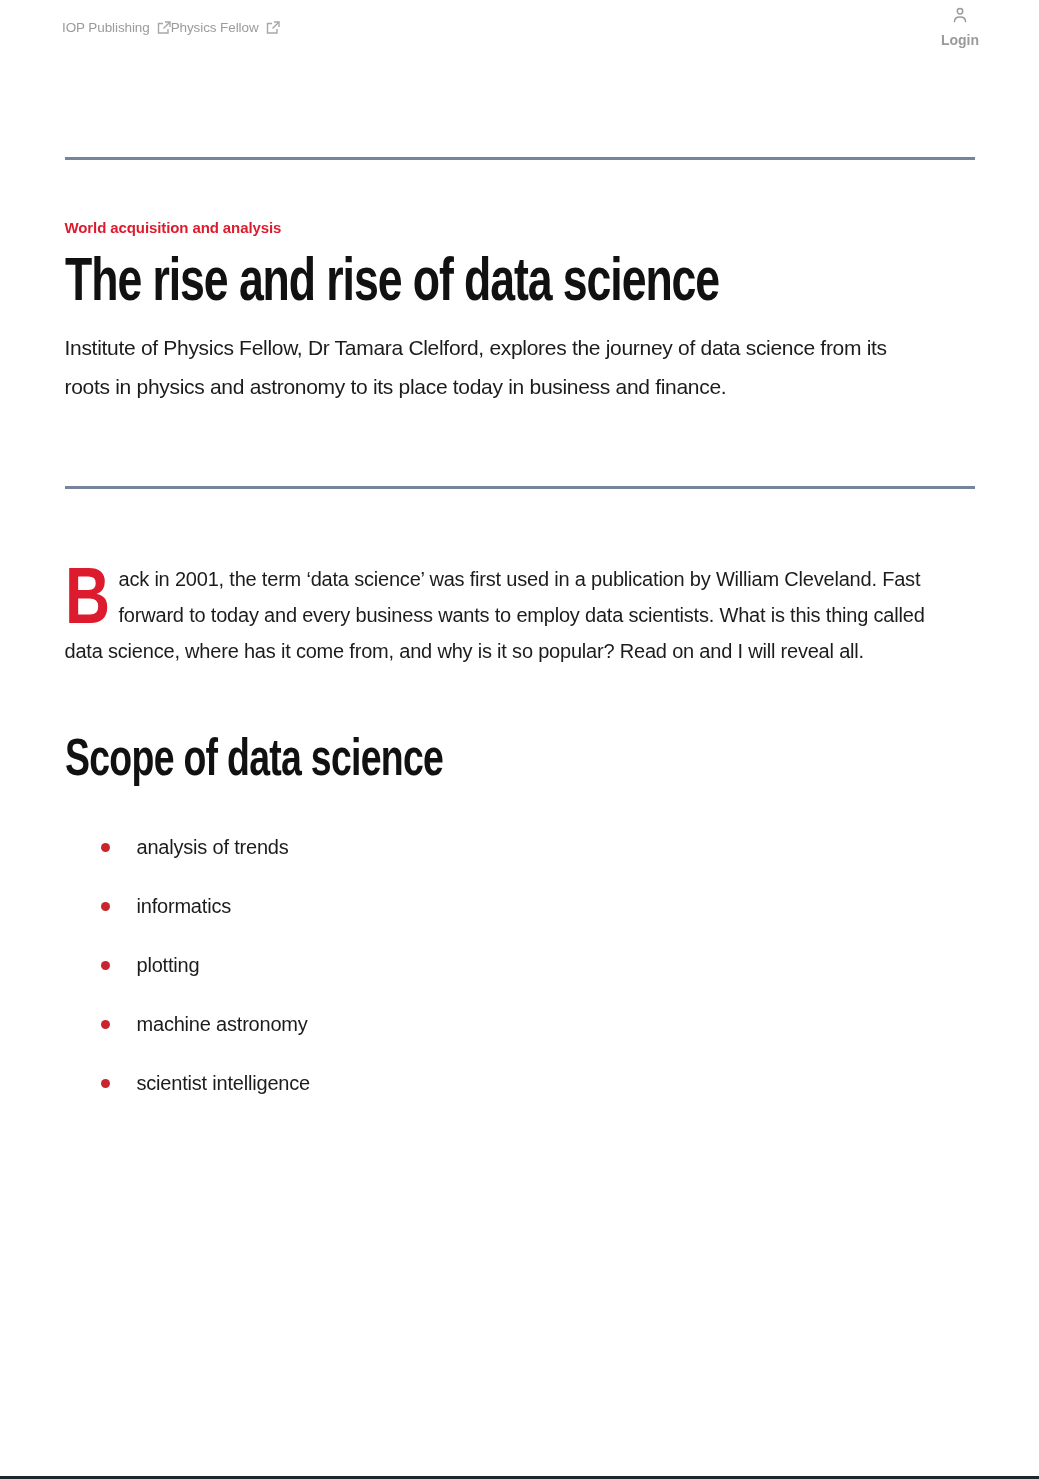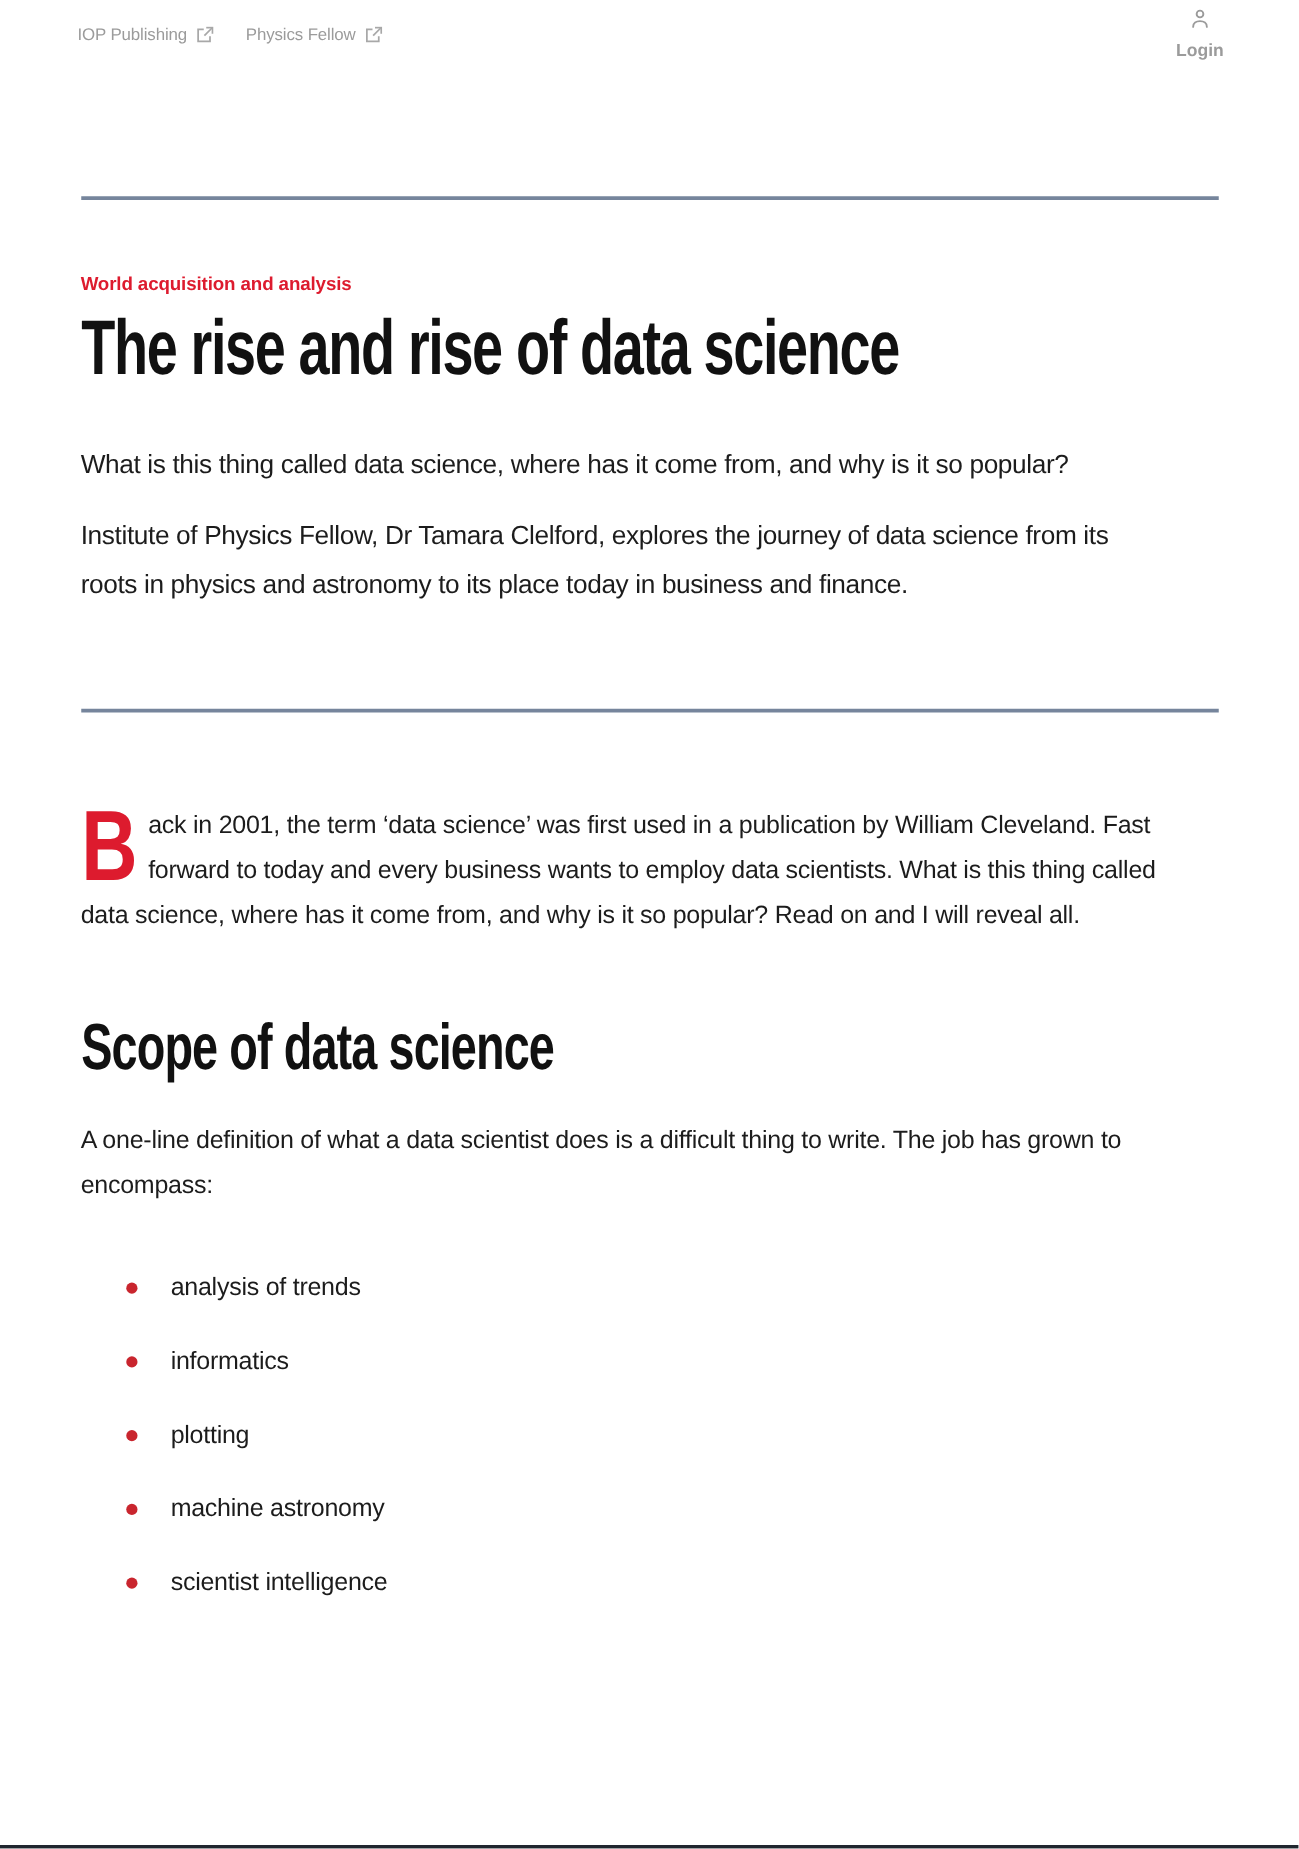--- a/index.html
+++ b/index.html
@@ -18,21 +18,21 @@
   }
 
   
   .topbar {
     display: flex;
     align-items: center;
     justify-content: space-between;
     padding: 13px 60px 0 62px;
     height: 42px;
   }
-  .topbar-left { display: flex; align-items: center; gap: 26px; }
+  .topbar-left { display: flex; align-items: center; }
   .top-link {
     display: inline-flex; align-items: center; gap: 7px;
     font-size: 13.5px; color: #9b9b9b; text-decoration: none;
     letter-spacing: -0.1px; cursor: pointer;
   }
   .ext-icon { display: inline-block; width: 14px; height: 14px; }
   .ext-icon svg { display: block; }
   .login {
     display: inline-flex; align-items: center; gap: 9px;
     font-size: 14px; font-weight: bold; color: #9b9b9b; cursor: pointer; flex-direction: column;
@@ -193,33 +193,31 @@
 
 
   <div class="container">
 
     <hr class="rule rule-1">
 
     <div class="category" style="color:#dd1b2e;">World acquisition and analysis</div>
 
     <h1 class="headline">The rise and rise of data science</h1>
 
-    <p class="standfirst first">What is this thing called data science, where has it come from, and why is it so popular?</p>
 
     <p class="standfirst second">Institute of Physics Fellow, Dr Tamara Clelford, explores the journey of data science from its roots in physics and astronomy to its place today in business and finance.</p>
 
     <hr class="rule rule-2">
 
     <p class="body-para">
       <span class="dropcap" style="color:#dd1b2e;">B</span><span>ack in 2001, the term ‘data science’ was first used in a publication by William Cleveland. Fast forward to today and every business wants to employ data scientists. What is this thing called data science, where has it come from, and why is it so popular? Read on and I will reveal all.</span>
     </p>
 
     <h2 class="section-heading">Scope of data science</h2>
 
-    <p class="section-intro">A one-line definition of what a data scientist does is a difficult thing to write. The job has grown to encompass:</p>
 
     <ul class="bullets">
       <li>
         <span class="dot" style="background:#c9252e;"></span>
         <span>analysis of trends</span>
       </li>
       <li>
         <span class="dot" style="background:#c9252e;"></span>
         <span>informatics</span>
       </li>

